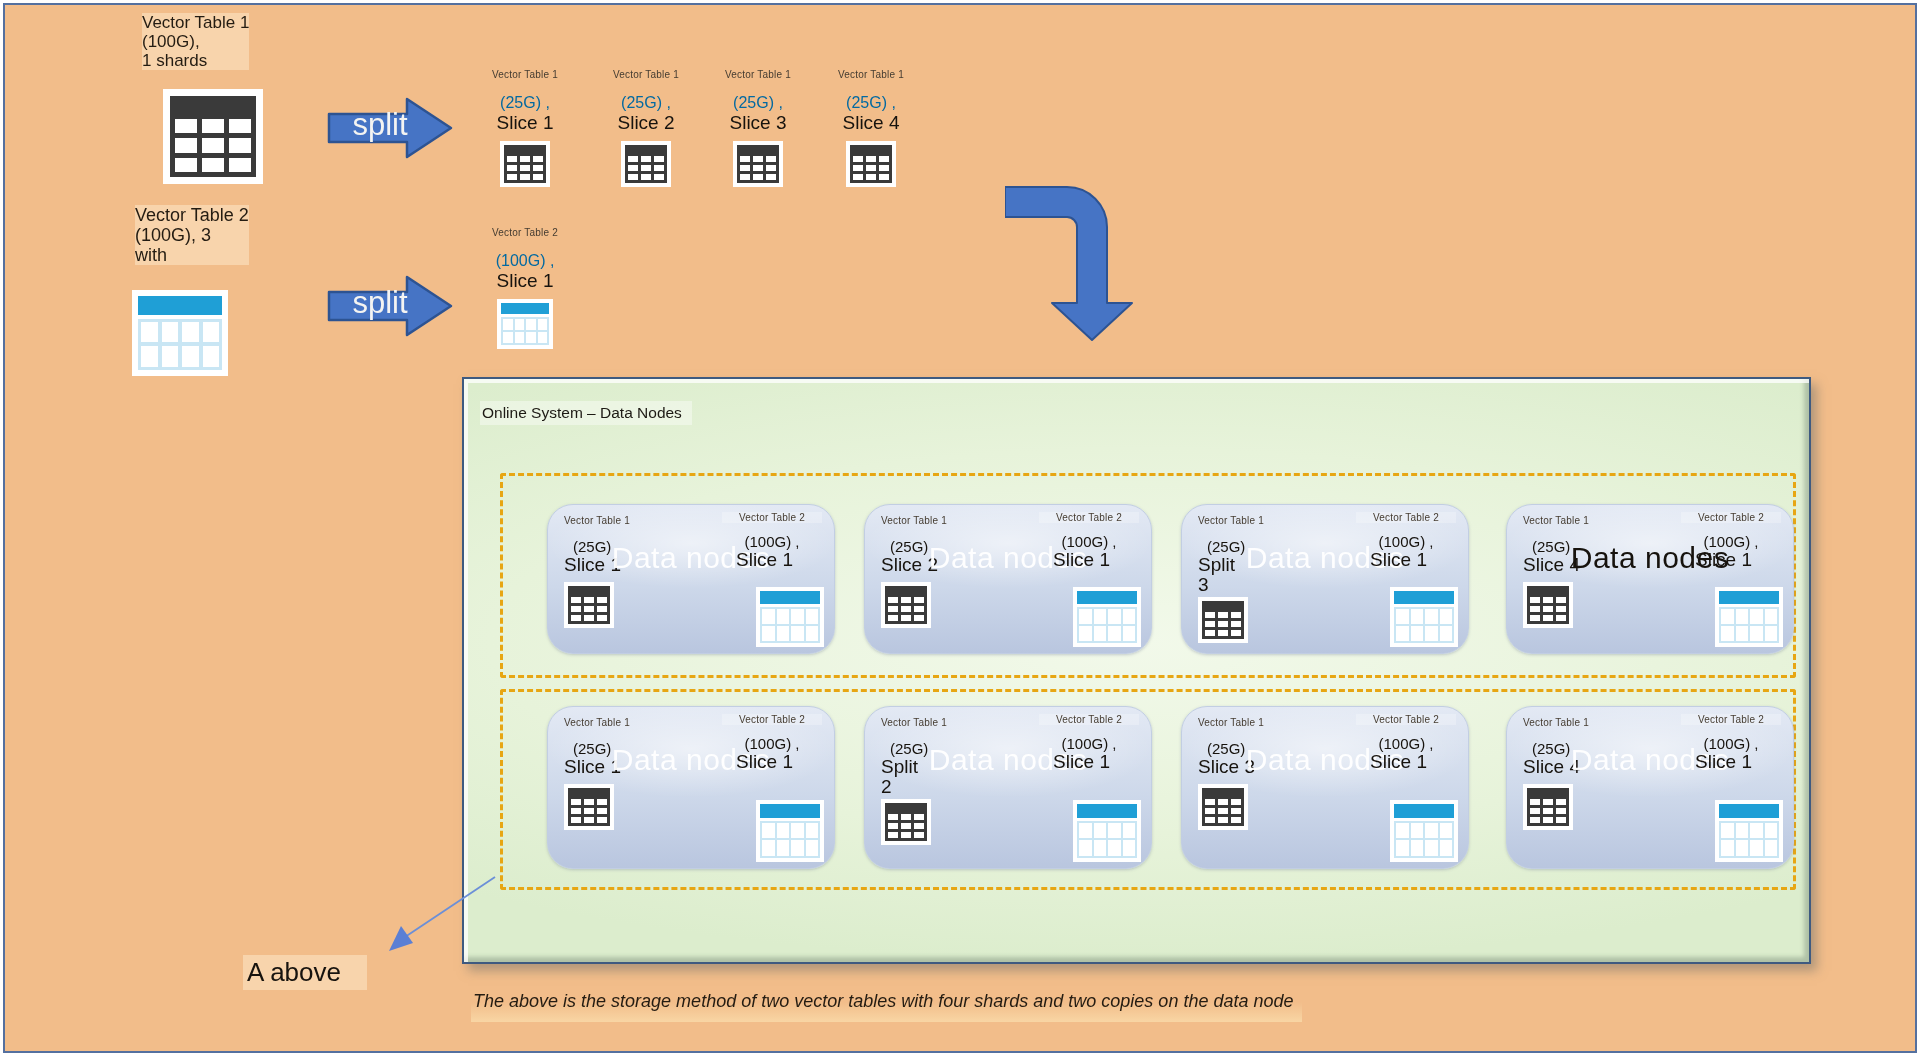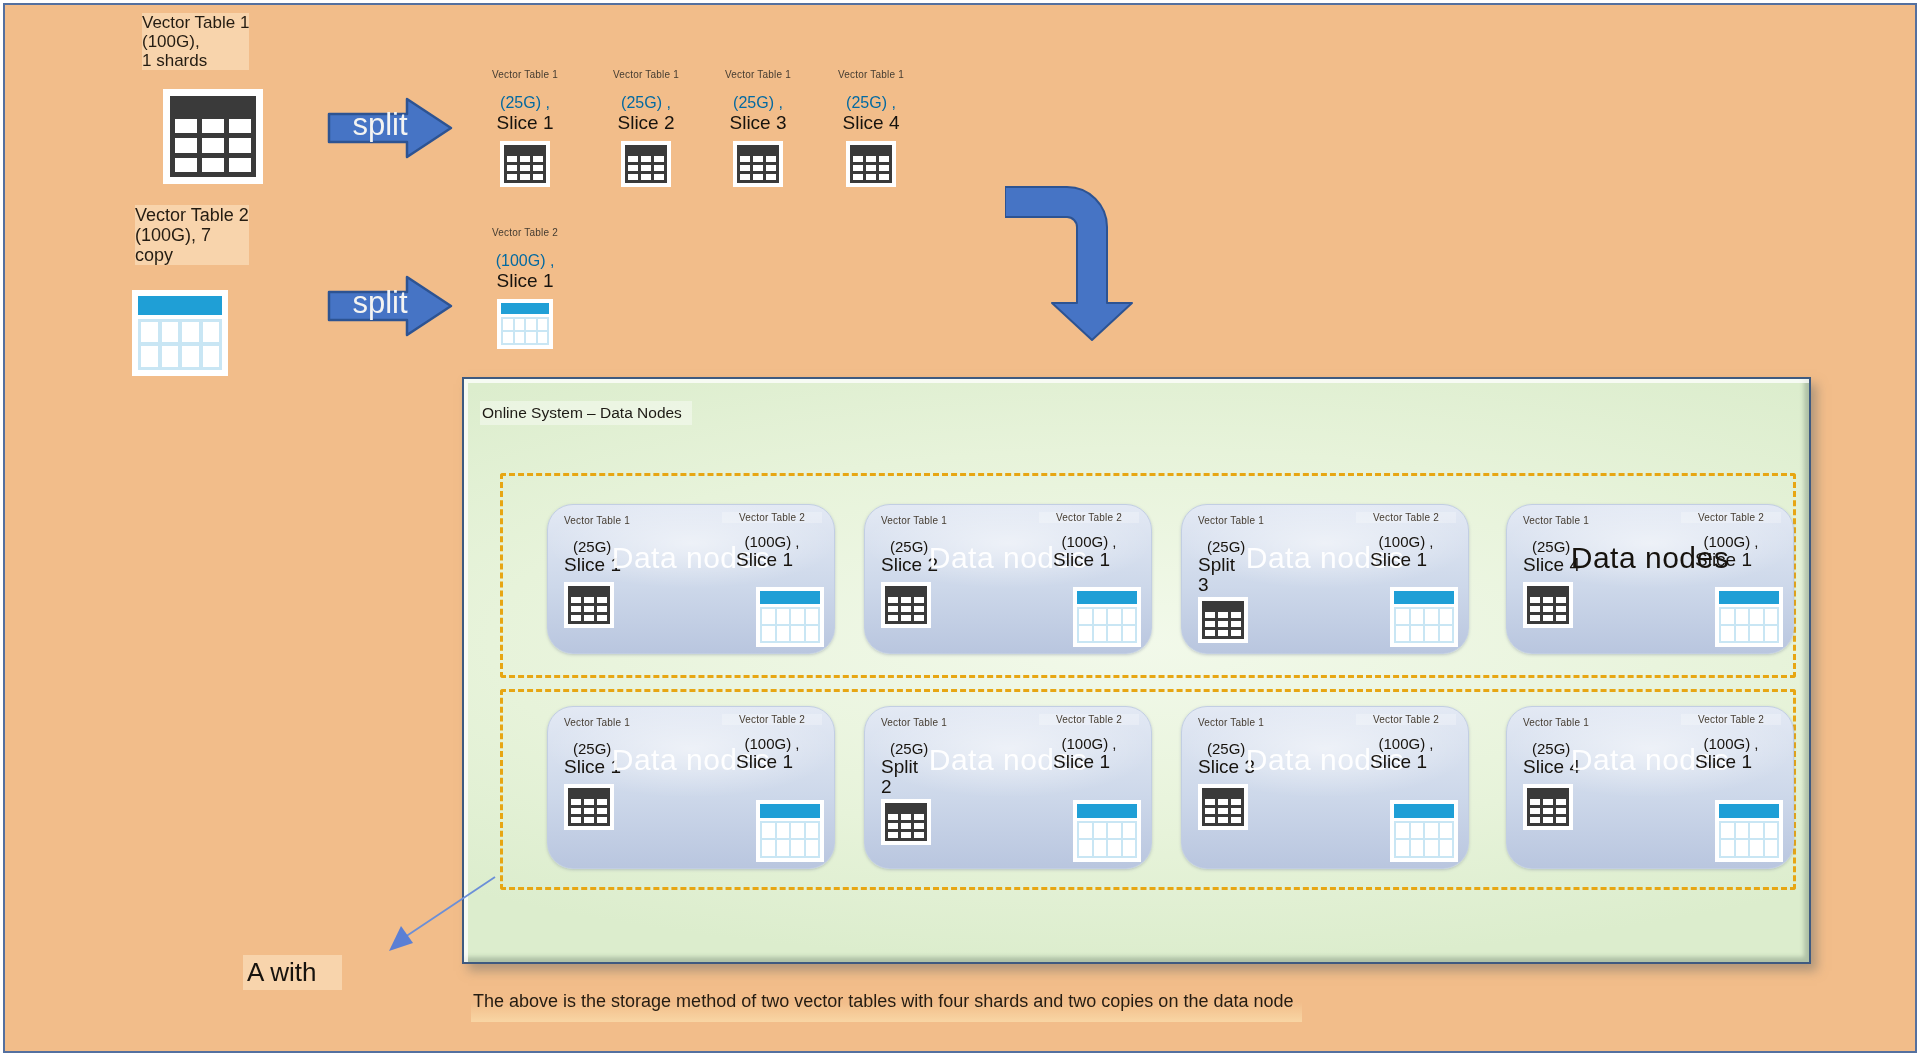--- a/index.html
+++ b/index.html
@@ -173,22 +173,22 @@
             <i></i>
             <i></i>
             <i></i>
             <i></i>
           </div>
         </div>
   </div>
 
   <div class="abs srclbl2 hl" style="left:130px;top:200px;">
     <div>Vector Table 2</div>
-    <div>(100G), 7</div>
-    <div>copy</div>
+    <div>(100G), 3</div>
+    <div>with</div>
   </div>
   <div class="abs ti tb lg" style="left:127px;top:285px;width:96px;height:86px;">
         <div class="bh"></div>
         <div class="bg">
           <i></i>
           <i></i>
           <i></i>
           <i></i>
           <i></i>
           <i></i>
@@ -561,17 +561,17 @@
             </div>
       </div>
     </div>
   </div>
 
   <svg class="abs" style="left:378px;top:868px;" width="120" height="85" viewBox="0 0 120 85">
     <line x1="112" y1="4" x2="22" y2="64" stroke="#6b8fd8" stroke-width="1.8"></line>
     <polygon points="6,78 30,70 18,53" fill="#5b7fd4"></polygon>
   </svg>
 
-  <div class="abs copy-note hl" style="left:238px;top:950px;">A with</div>
-  <div class="abs caption" style="left:466px;top:984px;">The above is the storage method of two vector tables with four shards and two copies on the data node</div>
+  <div class="abs copy-note hl" style="left:238px;top:950px;">A above</div>
+  <div class="abs caption" style="left:466px;top:984px;font-style:italic;">The above is the storage method of two vector tables with four shards and two copies on the data node</div>
 
 </div>
 </div>
 
 </body></html>

